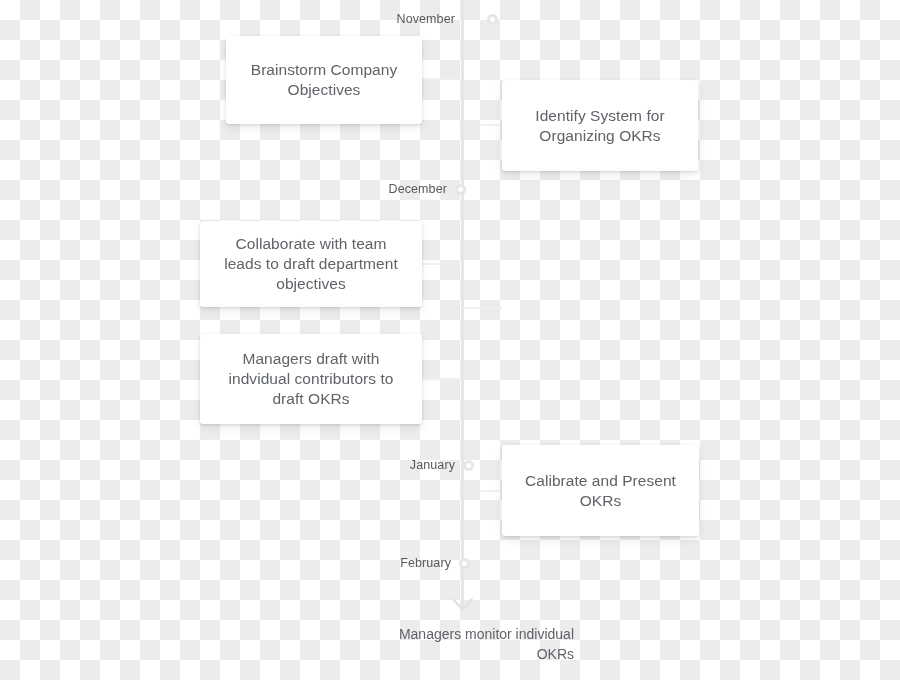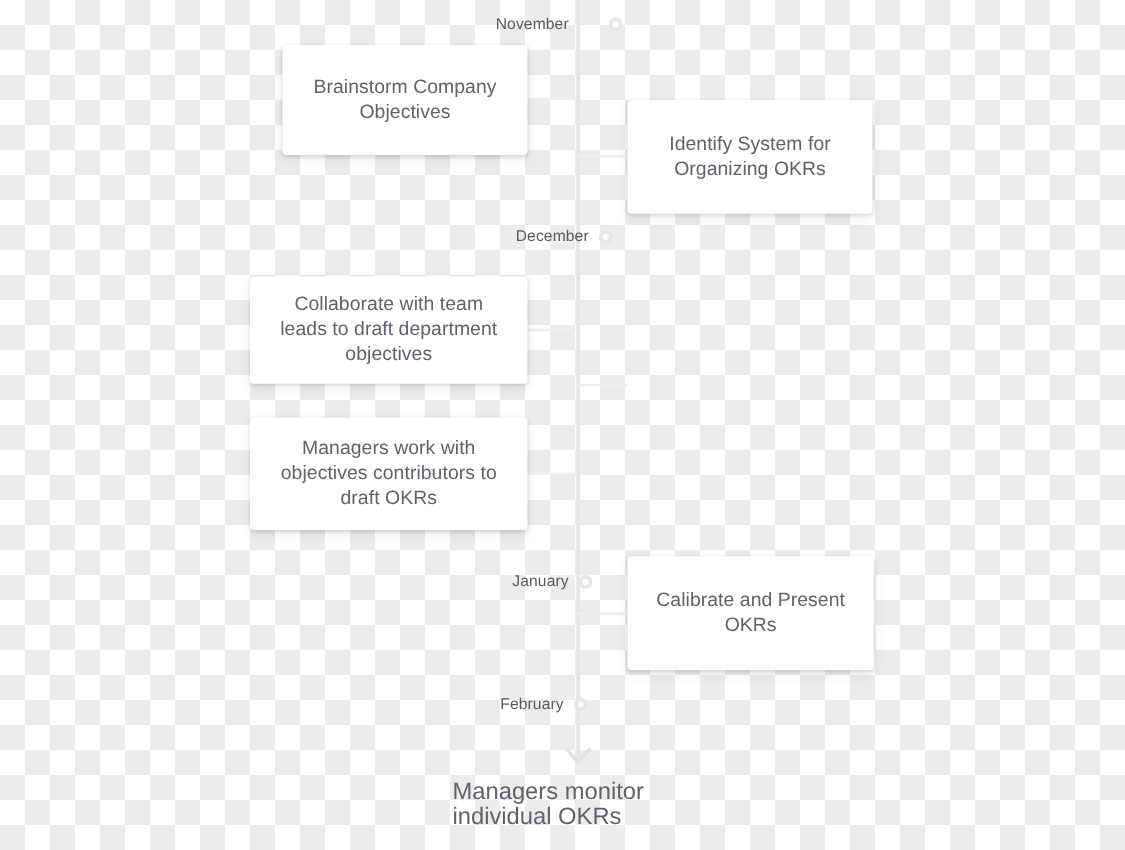--- a/index.html
+++ b/index.html
@@ -92,22 +92,22 @@
     background: #efefef;
     height: 2px;
   }
 
   
   .terminal {
     position: absolute;
     left: 362px;
     top: 624px;
     width: 212px;
-    text-align: left;
-    font-size: 19px;
+    text-align: right;
+    font-size: 14px;
     line-height: 20px;
     color: #5f6368;
   }
 </style>
 </head>
 <body>
 
 <div id="canvas">
 
   <div class="spine"></div>
@@ -123,21 +123,21 @@
   <div class="connector" style="left:422px; top:263px; width:40px;"></div>
   <div class="connector" style="left:462px; top:307px; width:40px;"></div>
   <div class="connector" style="left:422px; top:378px; width:40px;"></div>
   <div class="connector" style="left:462px; top:490px; width:40px;"></div>
 
   <div class="month" style="left:320px; top:12px;gap:24px;">
     <span class="month-label" style="width:135px;">November</span>
     <span class="month-dot"></span>
   </div>
 
-  <div class="month" style="left:336px; top:182px;">
+  <div class="month" style="left:312px; top:182px;">
     <span class="month-label" style="width:135px;">December</span>
     <span class="month-dot"></span>
   </div>
 
   <div class="month" style="left:320px; top:458px;">
     <span class="month-label" style="width:135px;">January</span>
     <span class="month-dot"></span>
   </div>
 
   <div class="month" style="left:316px; top:556px;">
@@ -152,21 +152,21 @@
   <div class="card" style="left:502px; top:80px; width:196px; height:91px;">
     <span class="card-text">Identify System for Organizing OKRs</span>
   </div>
 
   <div class="card" style="left:200px; top:221px; width:222px; height:86px;">
     <span class="card-text">Collaborate with team leads to draft department objectives</span>
   </div>
 
 
   <div class="card" style="left:200px; top:334px; width:222px; height:90px;">
-    <span class="card-text">Managers work with objectives contributors to draft OKRs</span>
+    <span class="card-text">Managers draft with indvidual contributors to draft OKRs</span>
   </div>
 
   <div class="card" style="left:502px; top:445px; width:197px; height:91px;">
     <span class="card-text">Calibrate and Present OKRs</span>
   </div>
 
   <div class="terminal">Managers monitor individual OKRs</div>
 
 </div>
 

